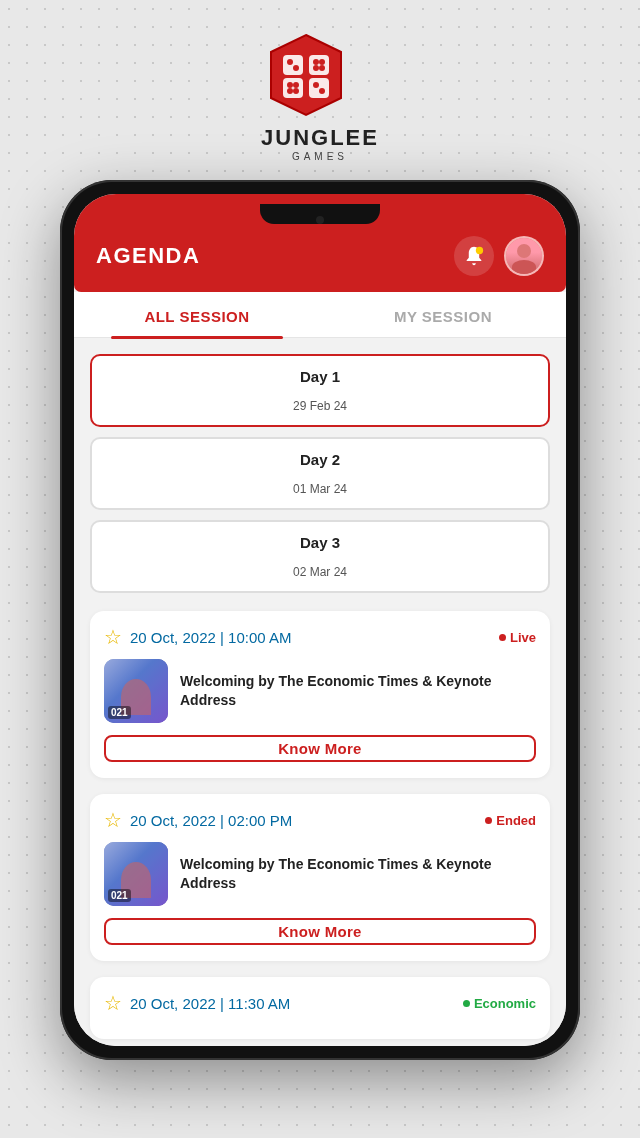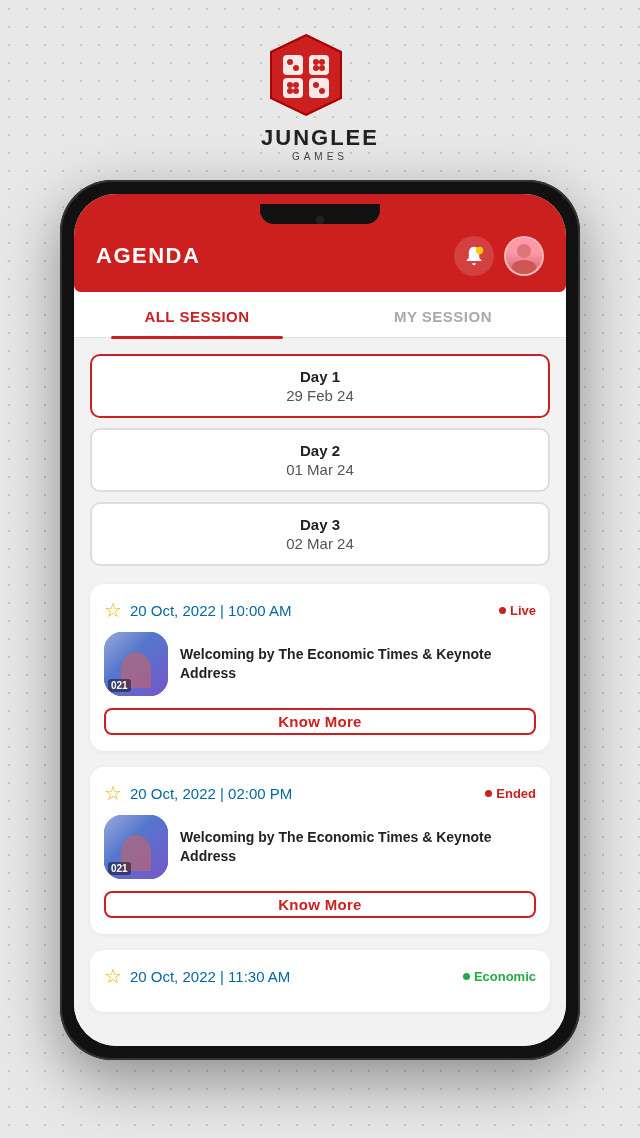--- a/index.html
+++ b/index.html
@@ -253,23 +253,23 @@
       background: #fff;
     }
 
     .day-btn-label {
       font-size: 15px;
       font-weight: 800;
       color: #222;
     }
 
     .day-btn-date {
-      font-size: 15px;
+      font-size: 12px;
       color: #555;
-      margin-top: 2px;
+      margin-top: 14px;
     }
 
     
     .session-card {
       background: #fff;
       border-radius: 14px;
       padding: 14px 14px 16px 14px;
       margin-bottom: 16px;
       box-shadow: 0 1px 5px rgba(0,0,0,0.06);
     }
@@ -324,21 +324,21 @@
     .session-body {
       display: flex;
       align-items: center;
       gap: 12px;
       margin-bottom: 12px;
     }
 
     .session-thumb {
       width: 64px;
       height: 64px;
-      border-radius: 18px;
+      border-radius: 10px;
       overflow: hidden;
       flex-shrink: 0;
       background: linear-gradient(135deg, #8899cc 0%, #4466aa 40%, #6644aa 100%);
       position: relative;
     }
 
     .session-thumb-label {
       position: absolute;
       bottom: 4px;
       left: 4px;

